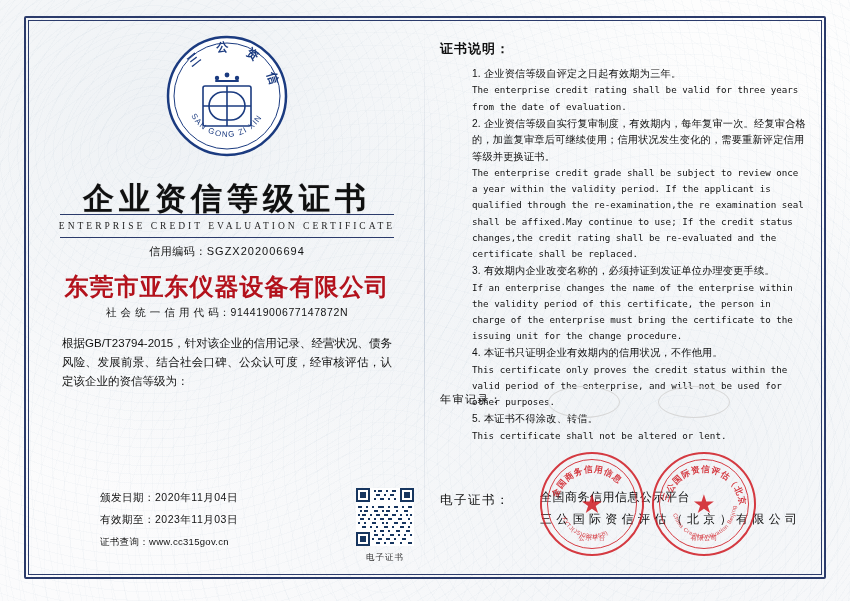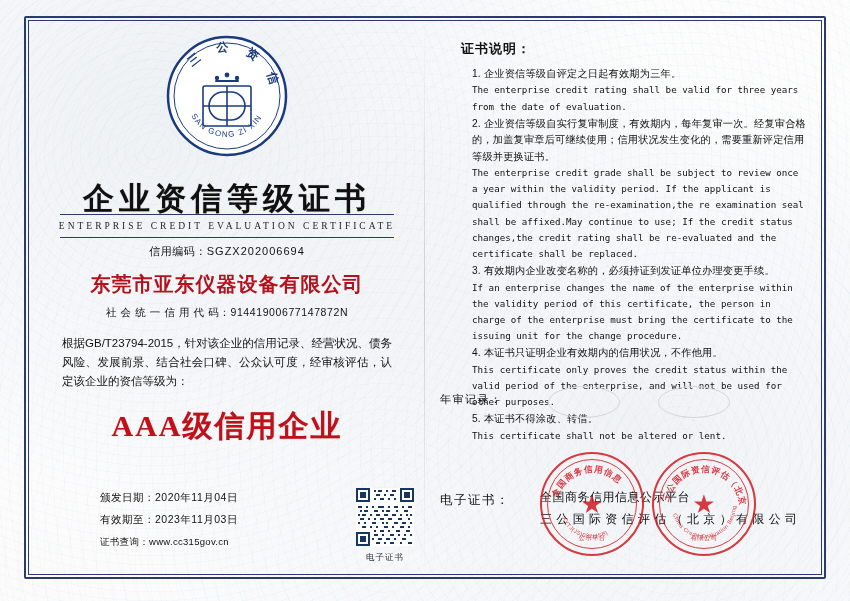--- a/index.html
+++ b/index.html
@@ -77,21 +77,21 @@
     border-top:1px solid #2b3b6b;
   }
   .code-line{
     position:absolute;left:0;top:216px;width:386px;text-align:center;
     font-size:11px;color:#121212;letter-spacing:.5px;
   }
   .code-line .val{letter-spacing:1px;}
   .company{
     position:absolute;left:0;top:243px;width:386px;text-align:center;
     font-family:Liberation Sans, sans-serif;
-    font-weight:bold;font-size:20px;letter-spacing:1px;
+    font-weight:bold;font-size:24px;letter-spacing:1px;
     color:#b3121c;
   }
   .uscc{
     position:absolute;left:0;top:278px;width:386px;text-align:center;
     font-size:10.5px;color:#121212;letter-spacing:.6px;
   }
   .body-text{
     position:absolute;left:28px;top:306px;width:330px;
     font-size:11.5px;line-height:19px;color:#101010;
     text-align:justify;
@@ -122,21 +122,20 @@
     font-size:8.5px;color:#333;letter-spacing:1px;
   }
 
   
   .right{
     position:absolute;left:440px;top:40px;width:368px;
   }
   .r-title{
     font-size:13px;font-weight:bold;color:#101010;letter-spacing:1px;
     margin-bottom:8px;
-    margin-left:21px;
   }
   .r-list{font-size:10.2px;line-height:16.4px;color:#101010;margin-left:32px;}
   .r-item{margin-bottom:1px;}
   .r-cn{letter-spacing:.2px;}
   .r-en{font-family:"DejaVu Sans Mono", monospace;font-size:9.2px;line-height:16.2px;letter-spacing:0px;}
 
   .review{
     position:absolute;left:440px;top:392px;width:368px;
     font-size:11px;color:#101010;letter-spacing:1.5px;
   }
@@ -226,21 +225,20 @@
     </div>
 
     <div class="company">东莞市亚东仪器设备有限公司</div>
 
     <div class="uscc">
       <span>社 会 统 一 信 用 代 码：</span><span>91441900677147872N</span>
     </div>
 
     <div class="body-text">根据GB/T23794-2015，针对该企业的信用记录、经营状况、债务风险、发展前景、结合社会口碑、公众认可度，经审核评估，认定该企业的资信等级为：</div>
 
-    <div class="grade">AAA级信用企业</div>
 
     <div class="meta">
       <div>
         <span class="k">颁发日期：</span><span class="v">2020年11月04日</span>
       </div>
       <div>
         <span class="k">有效期至：</span><span class="v">2023年11月03日</span>
       </div>
     </div>
 

